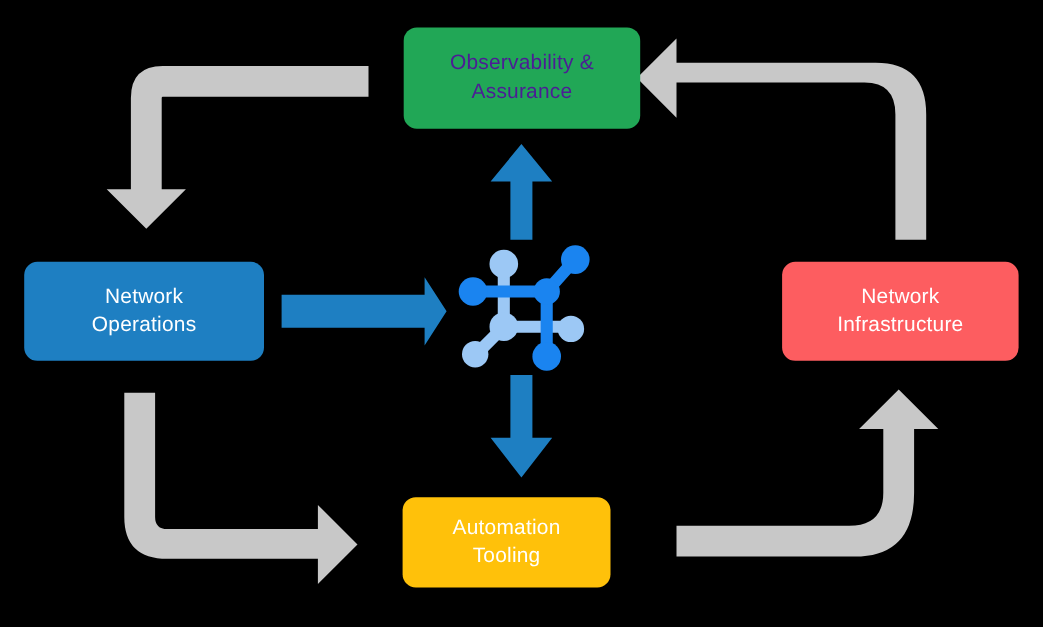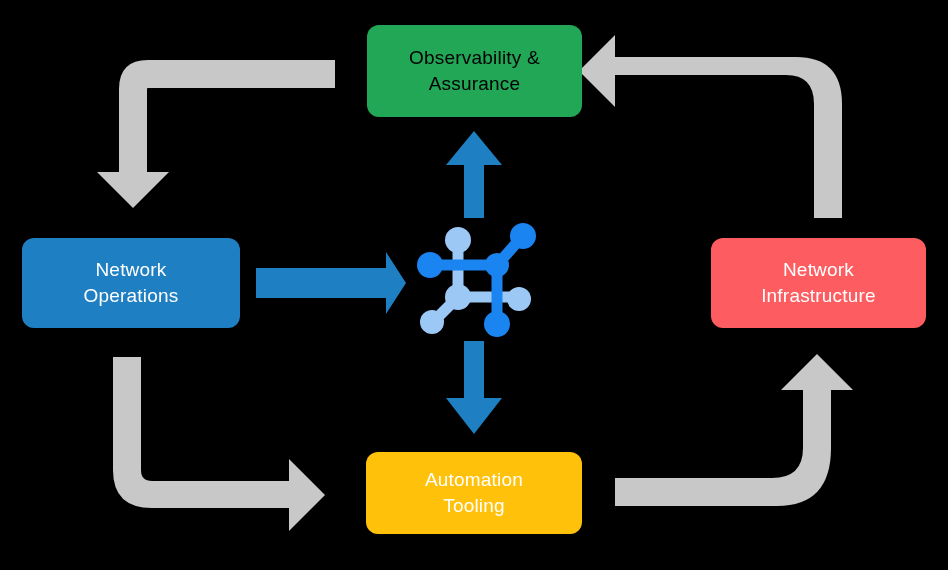--- a/index.html
+++ b/index.html
@@ -37,21 +37,21 @@
   }
   #box-operations {
     left: 22px; top: 238px; width: 218px; height: 90px;
     background: #1e7fc2;
   }
   #box-infrastructure {
     left: 711px; top: 238px; width: 215px; height: 90px;
     background: #fd5d60;
   }
   #box-automation {
-    left: 366px; top: 452px; width: 216px; height: 82px;
+    left: 366px; top: 452px; width: 189px; height: 82px;
     background: #ffc10a;
   }
   .svg-layer {
     position: absolute;
     left: 0; top: 0;
     width: 948px;
     height: 570px;
     pointer-events: none;
   }
   .node-label { display: block; white-space: pre-line; }
@@ -105,21 +105,21 @@
              L 803 390
              L 781 390
              L 817 354
              L 853 390
              L 831 390
              L 831 448
              Q 831 506 777 506
              L 615 506 Z"></path>
   </svg>
 
-  <div class="node-box" id="box-observability" style="background: rgb(33, 167, 86); color: #000000;">
+  <div class="node-box" id="box-observability" style="background: rgb(33, 167, 86); color: #4c1d95;">
     <span class="node-label">Observability &amp;
 Assurance</span>
   </div>
 
   <div class="node-box" id="box-operations" style="background: rgb(30, 127, 194); color: rgb(255, 255, 255);">
     <span class="node-label">Network
 Operations</span>
   </div>
 
   <div class="node-box" id="box-infrastructure" style="background: rgb(253, 93, 96); color: rgb(255, 255, 255);">

